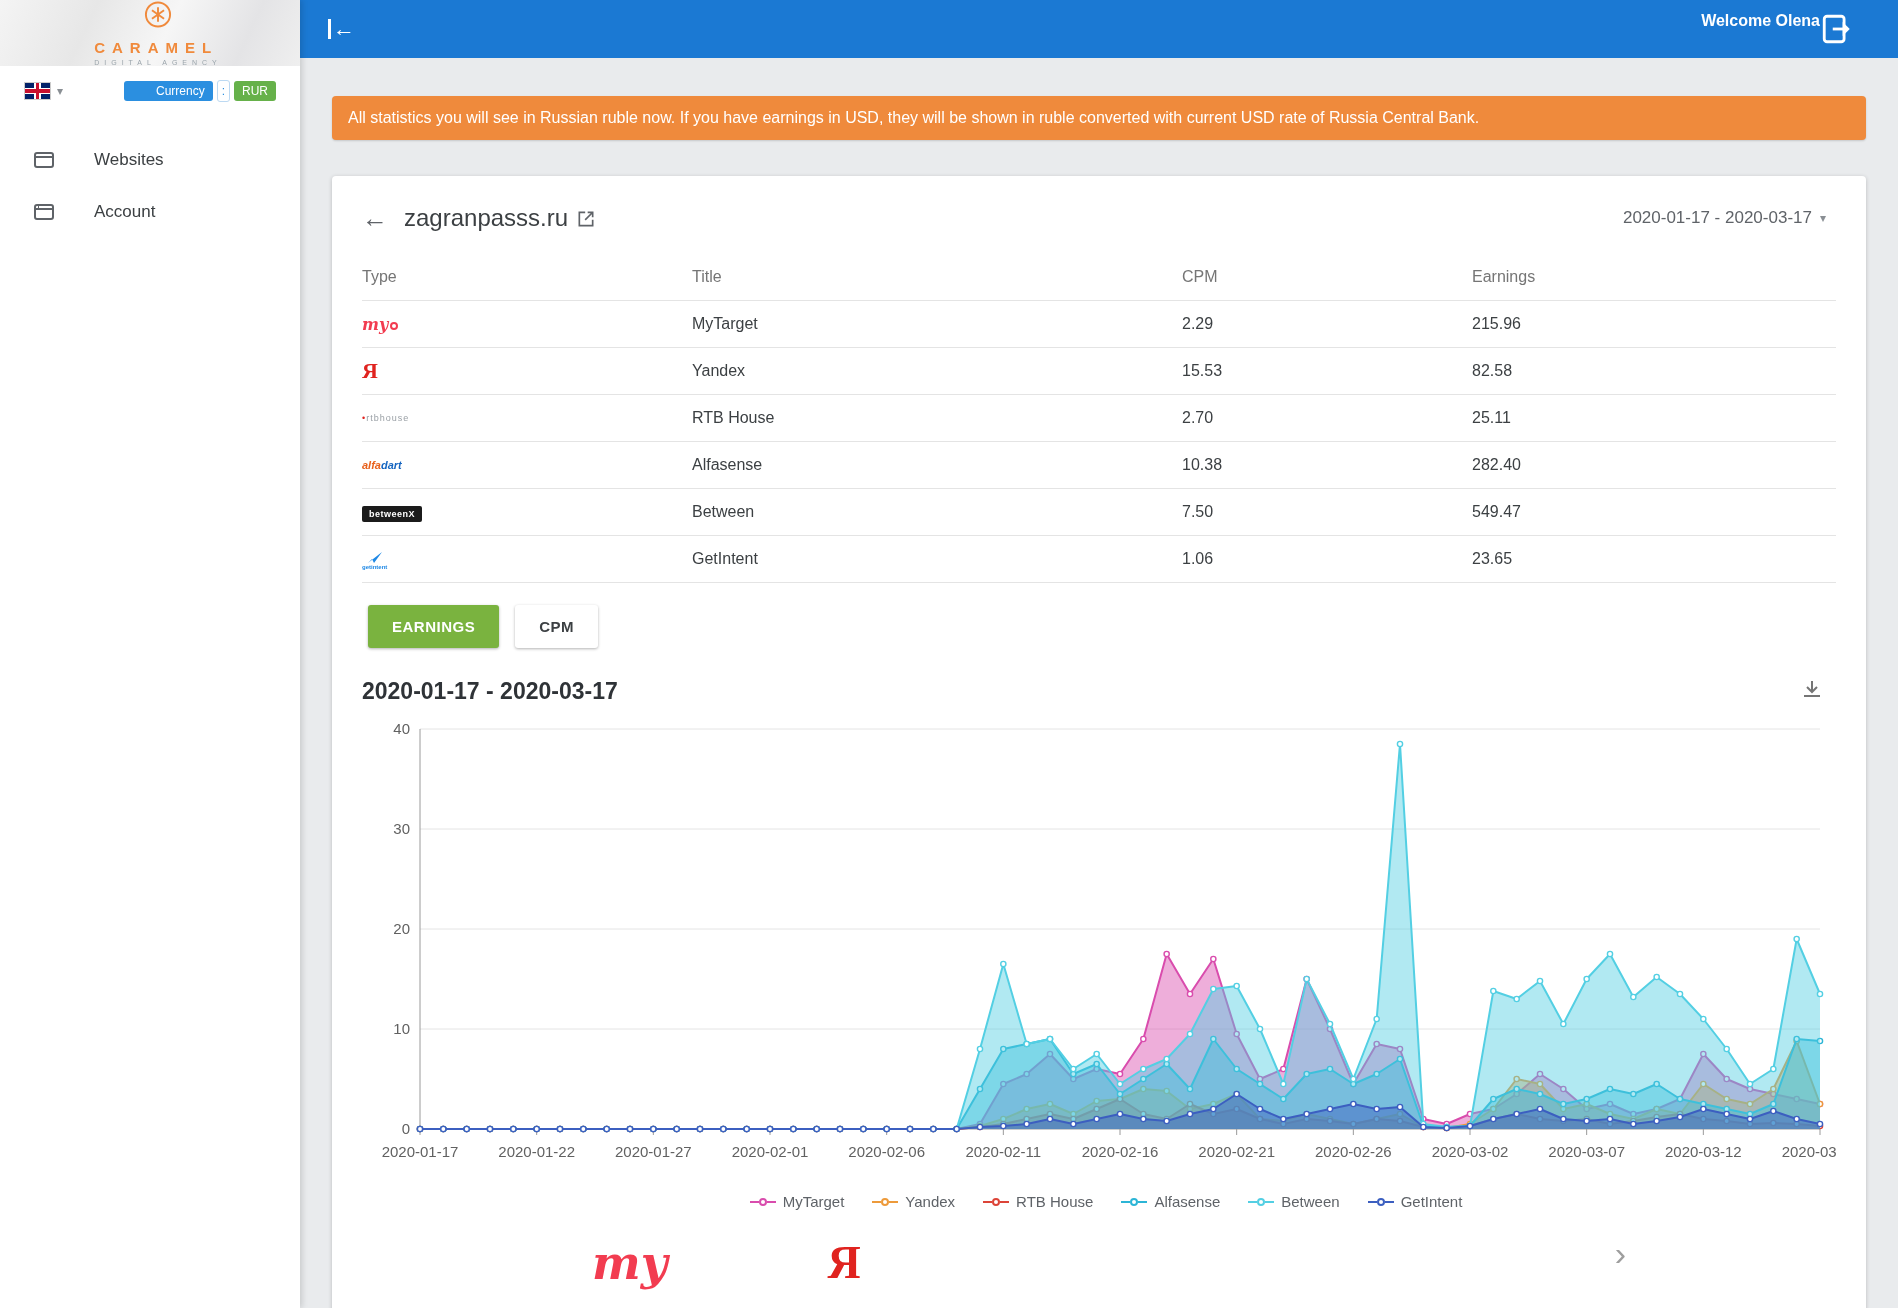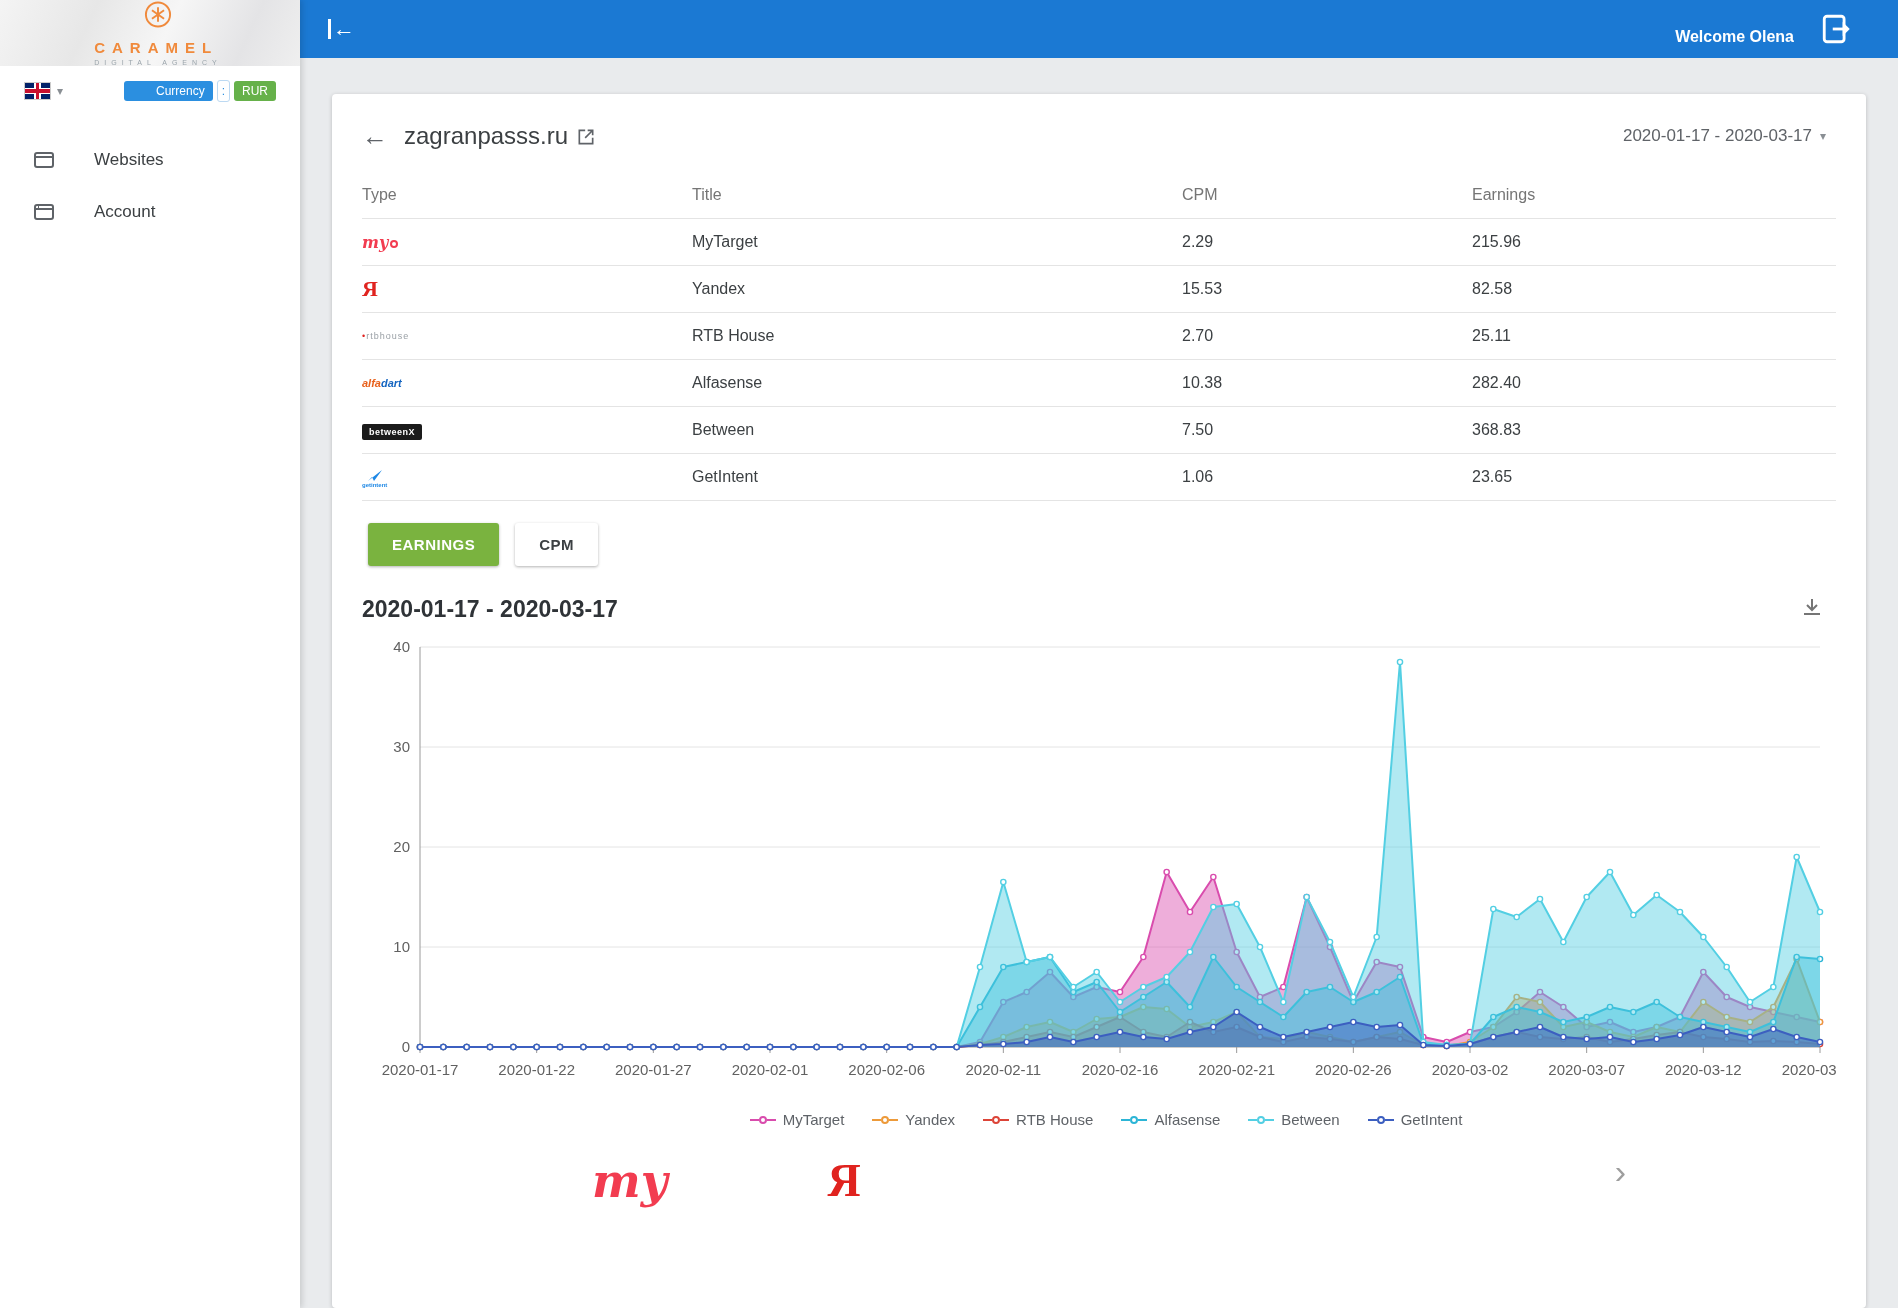--- a/index.html
+++ b/index.html
@@ -31,21 +31,21 @@
   .nav-item { display:flex; align-items:center; height:52px; padding-left:32px; cursor:pointer; }
   .nav-icon { width:24px; height:24px; margin-right:38px; }
   .nav-label { font-size:17px; color:#3c4043; }
 
   
   .main-col { flex:1; display:flex; flex-direction:column; min-width:0; }
   .topbar { height:58px; background:#1b79d3; display:flex; align-items:center; padding:0 44px 0 28px; color:#fff; flex-shrink:0; }
   .collapse-btn { display:flex; align-items:center; gap:2px; cursor:pointer; }
   .collapse-bar { width:3px; height:20px; background:#fff; display:inline-block; }
   .collapse-arrow { font-size:22px; line-height:1; }
-  .topbar-right { margin-left:auto; display:flex; align-items:flex-end; gap:26px; }
+  .topbar-right { margin-left:auto; display:flex; align-items:flex-start; }
   .welcome { font-size:16px; font-weight:bold; }
   .logout-btn { width:34px; height:34px; cursor:pointer; }
 
   .content { flex:1; padding:0 32px; overflow:hidden; }
   .banner { margin-top:38px; background:#ef8a3c; color:#fff; font-size:16px; padding:13px 16px; border-radius:4px; box-shadow:0 1px 2px rgba(0,0,0,.15); }
 
   .card { margin-top:36px; background:#fff; border-radius:4px; box-shadow:0 1px 4px rgba(0,0,0,.2); padding-bottom:60px; }
   .card-header { display:flex; align-items:center; padding:28px 40px 22px 30px; }
   .back-arrow { font-size:26px; color:#5f6368; cursor:pointer; line-height:1; }
   .site-title { font-size:24px; color:#3c4043; margin:0 8px 0 16px; }
@@ -150,20 +150,21 @@
       <svg class="logout-btn" viewBox="0 0 24 24">
         <rect x="3" y="3" width="14" height="18" rx="2" fill="none" stroke="#fff" stroke-width="2"></rect>
         <path d="M9 12h10" stroke="#fff" stroke-width="2"></path>
         <path d="M16 7l5 5-5 5z" fill="#fff"></path>
       </svg>
     </span>
   </div>
 
   <div class="content">
 
+    <div class="banner">All statistics you will see in Russian ruble now. If you have earnings in USD, they will be shown in ruble converted with current USD rate of Russia Central Bank.</div>
 
     <div class="card">
 
       <div class="card-header">
         <span class="back-arrow">←</span>
         <span class="site-title">zagranpasss.ru</span>
         <svg class="ext-link" viewBox="0 0 24 24">
           <path d="M5 5h6V3H3v18h18v-8h-2v6H5z" fill="#5f6368"></path>
           <path d="M14 3v2h3.6l-7.3 7.3 1.4 1.4L19 6.4V10h2V3z" fill="#5f6368"></path>
         </svg>
@@ -206,21 +207,21 @@
           <span class="tbl-cell logo-alfadart"><span class="alfa-1">alfa</span><span class="alfa-2">dart</span></span>
           <span class="tbl-cell">Alfasense</span>
           <span class="tbl-cell">10.38</span>
           <span class="tbl-cell">282.40</span>
         </div>
 
         <div class="tbl-row">
           <span class="tbl-cell"><span class="logo-between">betweenX</span></span>
           <span class="tbl-cell">Between</span>
           <span class="tbl-cell">7.50</span>
-          <span class="tbl-cell">368.83</span>
+          <span class="tbl-cell">549.47</span>
         </div>
 
         <div class="tbl-row">
           <span class="tbl-cell">
             <span class="logo-getintent">
               <svg width="14" height="11" viewBox="0 0 14 11">
                   <polygon points="0,11 14,0 6,11 4,7" fill="#1e88e5"></polygon>
                 </svg>
               <span class="gi-text">getintent</span>
             </span>

